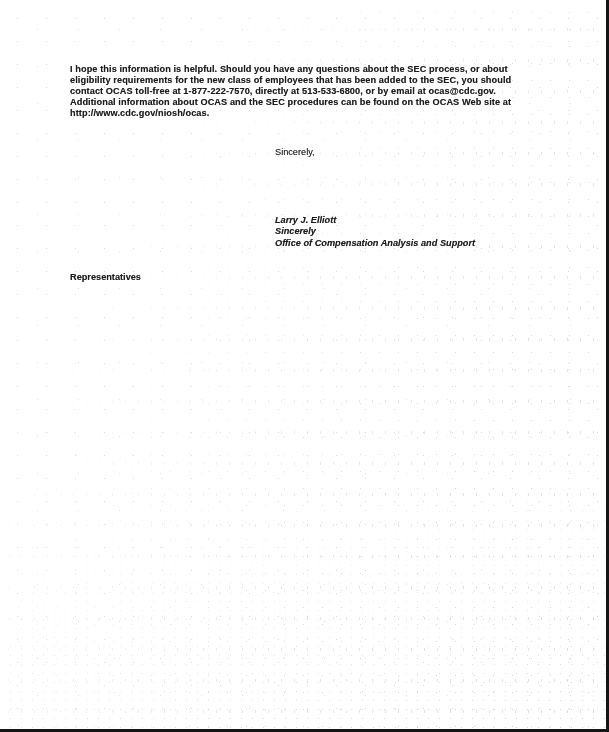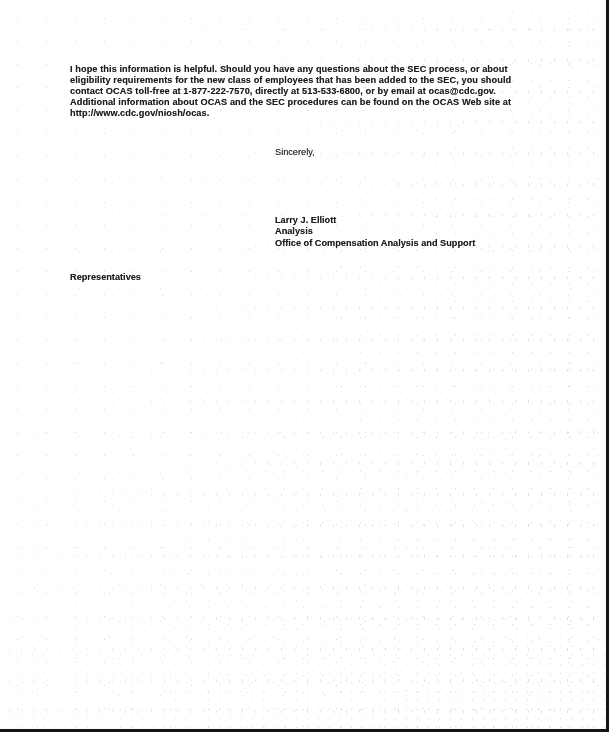--- a/index.html
+++ b/index.html
@@ -91,21 +91,21 @@
   .signature-block {
     position: absolute;
     left: 275px;
     top: 215px;
     font-size: 9.2px;
     line-height: 11.3px;
     font-weight: 600;
     color: #1c1c1c;
     text-shadow: 0 0 .35px rgba(60,60,60,.55);
   }
-  .signature-block div { white-space: nowrap; }
+  .signature-block div { white-space: nowrap; font-style: italic; }
 
   .cc-line {
     position: absolute;
     left: 70px;
     top: 272px;
     font-size: 9.2px;
     line-height: 11.6px;
     font-weight: 600;
     color: #1c1c1c;
     text-shadow: 0 0 .35px rgba(60,60,60,.55);
@@ -121,20 +121,20 @@
   <div class="noise noise-c"></div>
 
   <div class="content">
 
     <p class="body-paragraph">I hope this information is helpful.  Should you have any questions about the SEC process, or about eligibility requirements for the new class of employees that has been added to the SEC, you should contact OCAS toll-free at 1-877-222-7570, directly at 513-533-6800, or by email at ocas@cdc.gov.  Additional information about OCAS and the SEC procedures can be found on the OCAS Web site at http://www.cdc.gov/niosh/ocas.</p>
 
     <div class="closing">Sincerely,</div>
 
     <div class="signature-block">
       <div>Larry J. Elliott</div>
-      <div>Analysis</div>
+      <div>Sincerely</div>
       <div>Office of Compensation Analysis and Support</div>
     </div>
 
     <div class="cc-line">Representatives</div>
 
   </div>
 </div>
 
 </body></html>

